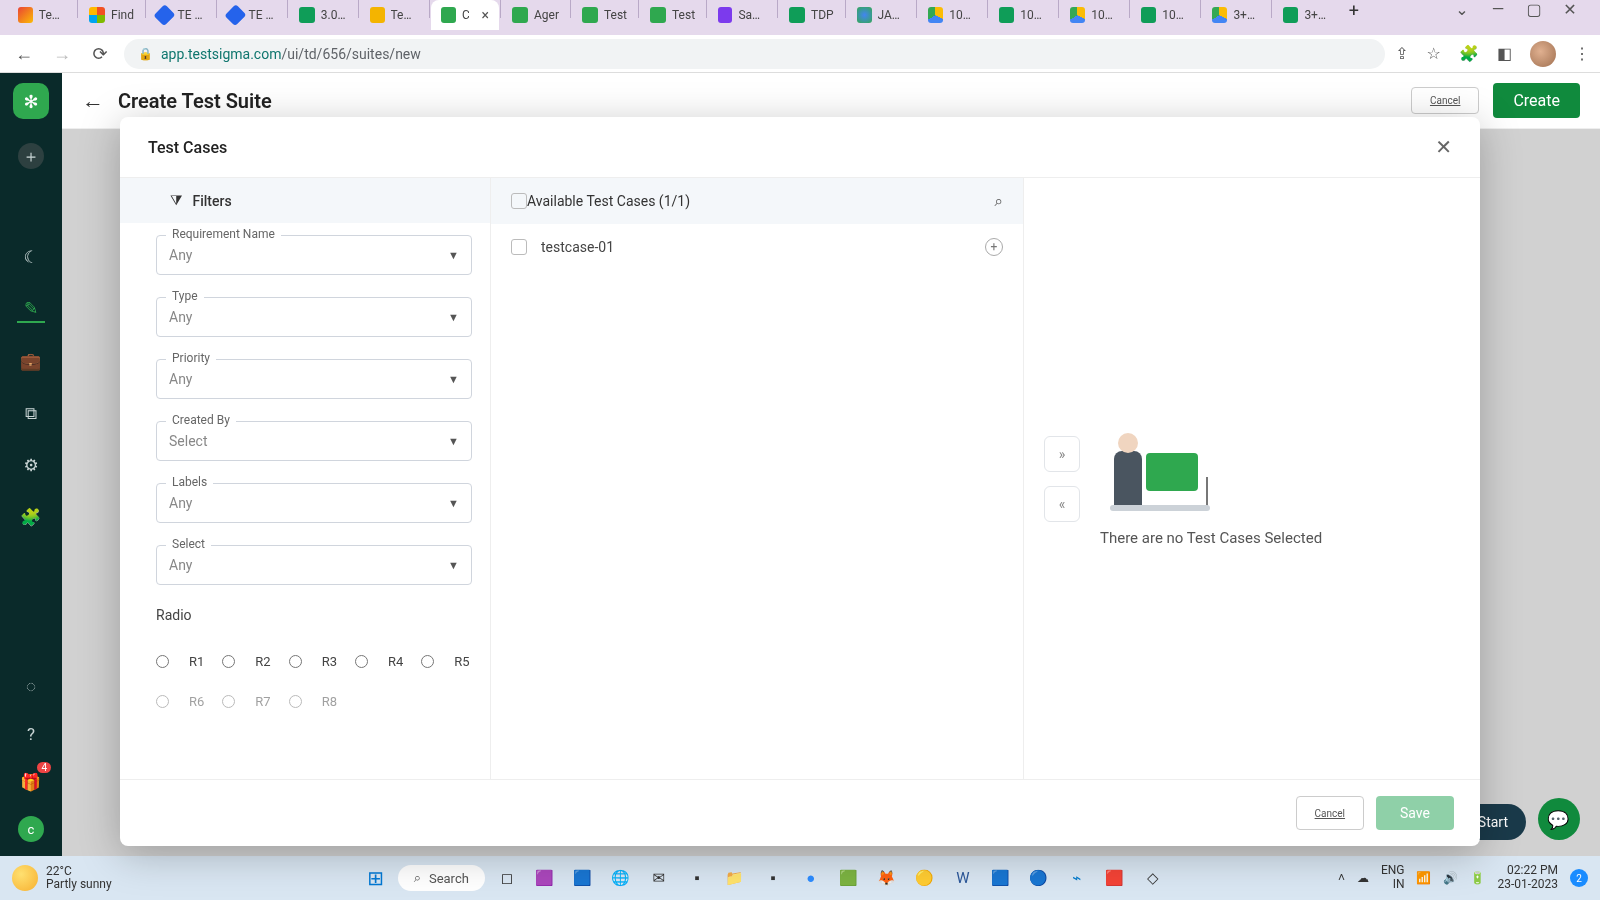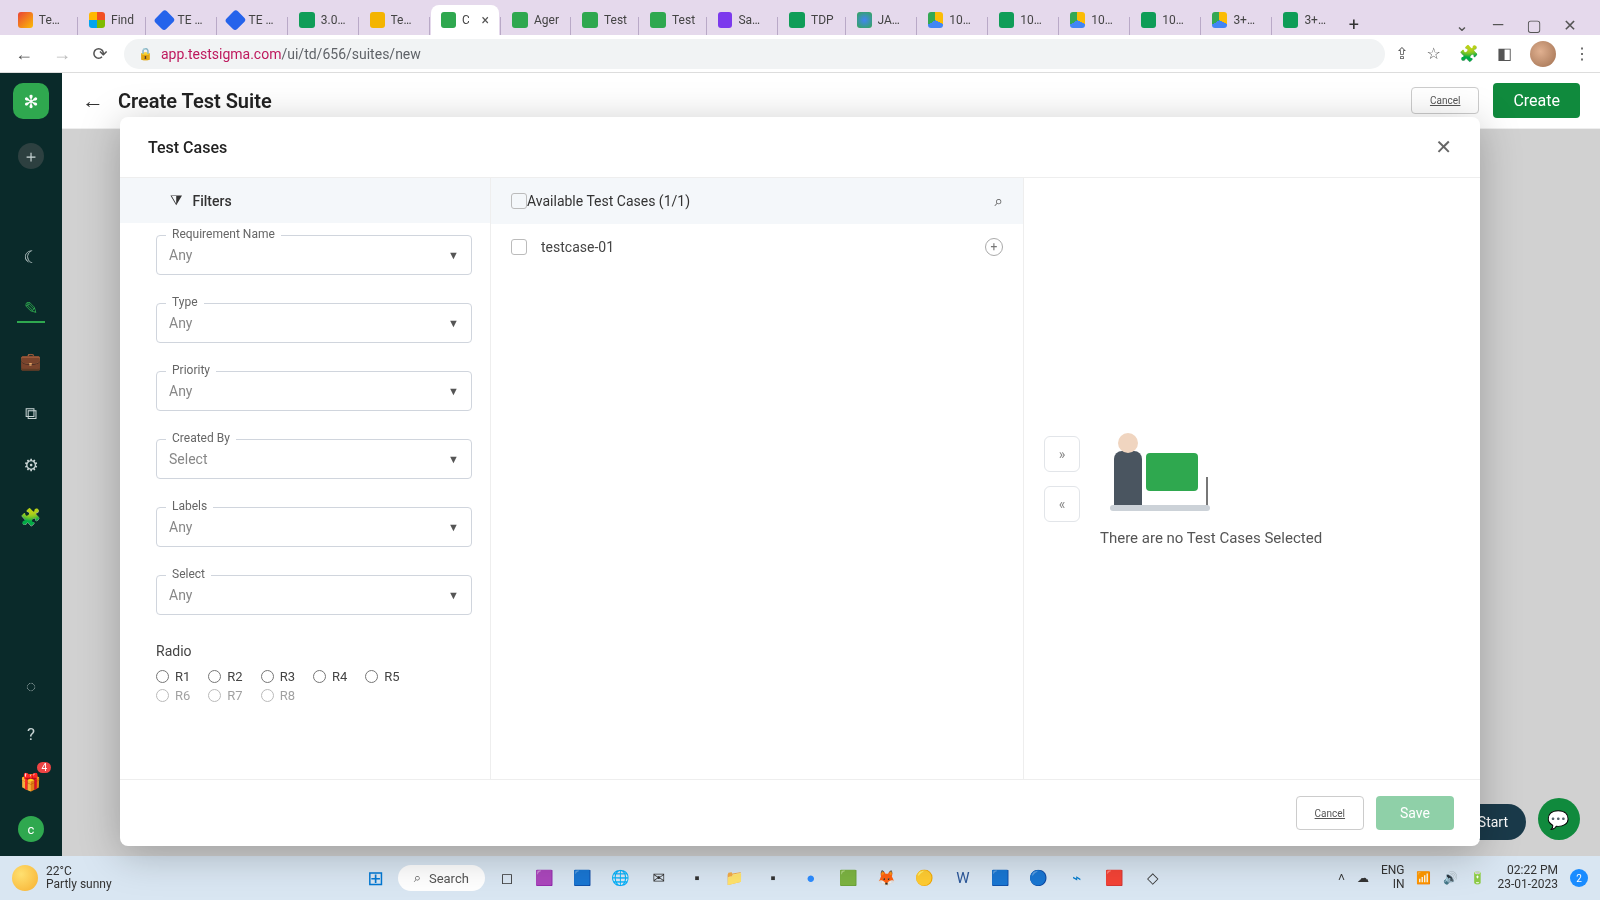--- a/index.html
+++ b/index.html
@@ -1,33 +1,33 @@
 <!DOCTYPE html>
 <html><head>
 <meta charset="utf-8">
 <style>
   * { box-sizing: border-box; margin: 0; padding: 0; font-family: -apple-system, BlinkMacSystemFont, "Segoe UI", Roboto, sans-serif; }
   body { width: 1600px; height: 900px; overflow: hidden; background: #e5d9ec; position: relative; }
 
   
-  .chrome-tabs { height: 35px; background: #e5d9ec; display: flex; align-items: flex-end; padding: 0 8px; }
+  .chrome-tabs { height: 35px; background: #e5d9ec; display: flex; padding: 0 8px; }
   .tab { display: flex; align-items: center; gap: 6px; height: 30px; padding: 0 10px; font-size: 12px; color: #444; border-radius: 8px 8px 0 0; min-width: 0; flex: 0 0 auto; max-width: 68px; overflow: hidden; white-space: nowrap; }
   .tab.active { background: #fff; }
   .tab-sep { width: 1px; height: 18px; background: #b9a9c7; margin: 0 1px; }
   .tab-title { overflow: hidden; text-overflow: ellipsis; }
   .tab-close { margin-left: 6px; font-size: 14px; color: #555; }
   .newtab-btn { padding: 0 8px; color: #333; font-size: 18px; }
   .win-controls { margin-left: auto; display: flex; gap: 20px; padding: 0 14px; color: #555; }
   .win-controls span { width: 16px; text-align: center; }
 
   .chrome-bar { height: 38px; background: #fff; display: flex; align-items: center; padding: 0 10px; gap: 10px; border-bottom: 1px solid #ddd; }
   .nav-btn { width: 28px; text-align: center; color: #555; font-size: 18px; }
   .url-box { flex: 1; display: flex; align-items: center; gap: 8px; background: #f1f3f4; border-radius: 20px; height: 30px; padding: 0 14px; font-size: 14px; color: #333; }
   .lock { font-size: 12px; color: #555; }
-  .url-domain { color: #be185d; }
+  .url-domain { color: #0f766e; }
   .url-path { color: #5f6368; }
   .bar-icons { display: flex; align-items: center; gap: 18px; color: #555; }
   .avatar { width: 26px; height: 26px; border-radius: 50%; background: radial-gradient(circle at 40% 40%, #e0b090, #a07050); }
 
   
   .app-shell { position: absolute; top: 73px; left: 0; right: 0; bottom: 44px; background: #fff; }
   .app-dim { position: absolute; inset: 0; background: rgba(0,0,0,0.18); }
 
   .app-sidebar { position: absolute; left: 0; top: 0; bottom: 0; width: 62px; background: #0a2a2a; display: flex; flex-direction: column; align-items: center; padding-top: 10px; gap: 24px; z-index: 2; }
   .side-logo { width: 36px; height: 36px; border-radius: 10px; background: #2fa84f; display: flex; align-items: center; justify-content: center; font-size: 18px; color: #fff; }
@@ -45,27 +45,27 @@
   .btn-primary { background: #108a3d; color: #fff; border: none; padding: 8px 20px; border-radius: 4px; font-size: 16px; }
 
   
   .modal { position: absolute; left: 120px; right: 120px; top: 44px; bottom: 10px; background: #fff; border-radius: 8px; box-shadow: 0 8px 40px rgba(0,0,0,0.25); z-index: 10; display: flex; flex-direction: column; }
   .modal-header { padding: 18px 28px; display: flex; align-items: center; font-size: 16px; color: #222; font-weight: 500; }
   .modal-close { margin-left: auto; font-size: 20px; color: #666; }
   .modal-body { flex: 1; display: flex; border-top: 1px solid #eee; overflow: hidden; }
 
   .col-filters { width: 370px; padding: 0 18px 18px 36px; display: flex; flex-direction: column; }
   .filters-head { display: flex; align-items: center; gap: 10px; padding: 14px 6px; background: #f4f7fa; margin: 0 -18px 12px -36px; padding-left: 50px; font-size: 14px; color: #333; font-weight: 500; }
-  .field { position: relative; margin-bottom: 28px; }
+  .field { position: relative; margin-bottom: 22px; }
   .field-label { position: absolute; top: -8px; left: 10px; background: #fff; padding: 0 6px; font-size: 12px; color: #666; }
   .field-box { border: 1px solid #d0d5dd; border-radius: 4px; height: 40px; display: flex; align-items: center; padding: 0 12px; color: #888; font-size: 14px; }
   .field-box .caret { margin-left: auto; font-size: 11px; color: #555; }
   .radio-label { font-size: 14px; color: #444; margin-bottom: 10px; }
   .radio-row { display: flex; gap: 18px; flex-wrap: wrap; font-size: 13px; color: #444; }
-  .radio-row label { display: flex; align-items: center; gap: 6px; }
+  .radio-row label { display: flex; align-items: center; gap: 20px; margin-top: 21px; }
   .radio-row input { accent-color: #108a3d; }
   .radio-row.faded { opacity: 0.5; margin-top: 4px; }
 
   .col-avail { flex: 1; border-left: 1px solid #eee; border-right: 1px solid #eee; display: flex; flex-direction: column; }
   .avail-head { display: flex; align-items: center; padding: 14px 20px; background: #f4f7fa; font-size: 14px; color: #333; }
   .chk { width: 16px; height: 16px; border: 1.5px solid #bbb; border-radius: 3px; }
   .search-ic { margin-left: auto; font-size: 15px; color: #555; }
   .tc-row { display: flex; align-items: center; gap: 14px; padding: 14px 20px; font-size: 14px; color: #444; }
   .tc-add { margin-left: auto; width: 18px; height: 18px; border: 1.5px solid #aaa; border-radius: 50%; display: flex; align-items: center; justify-content: center; font-size: 12px; color: #777; }
 

